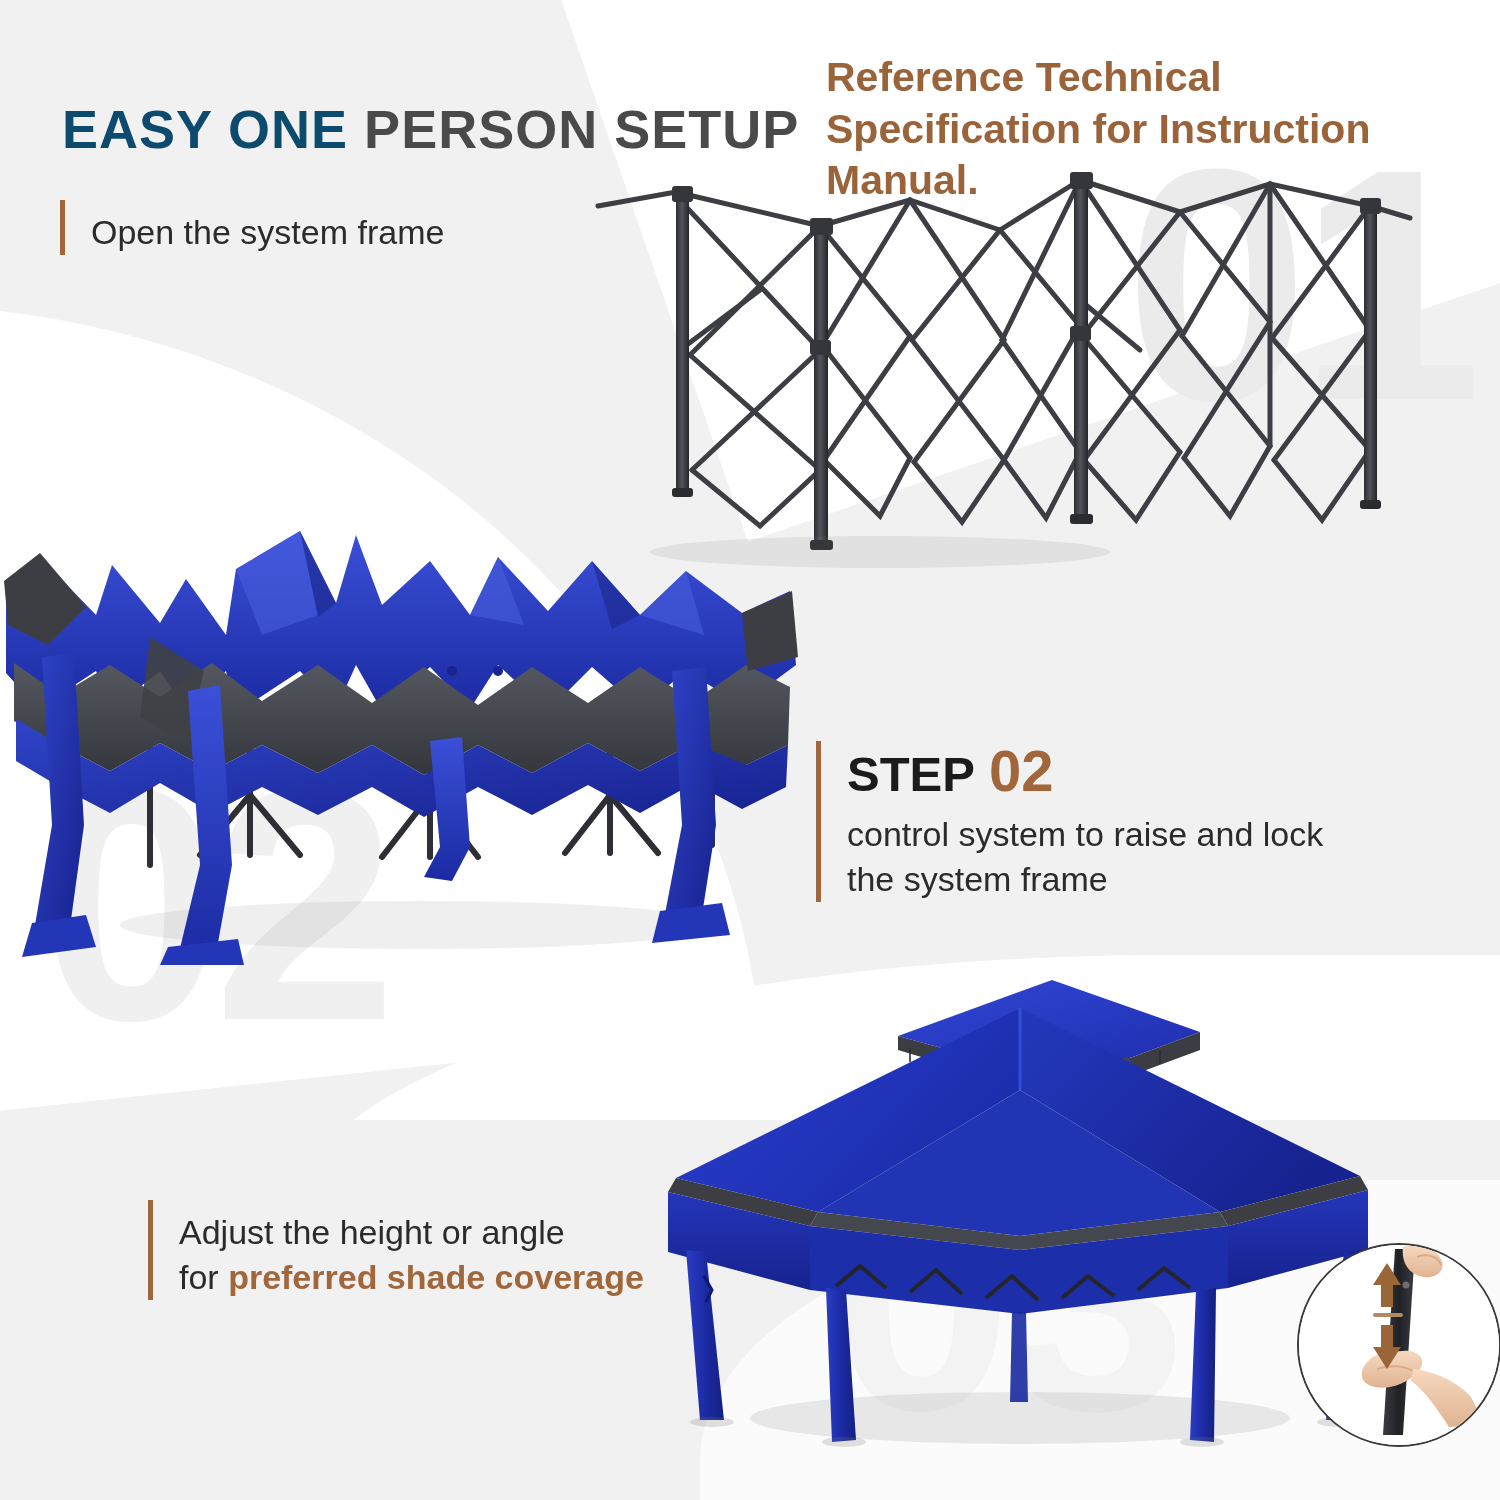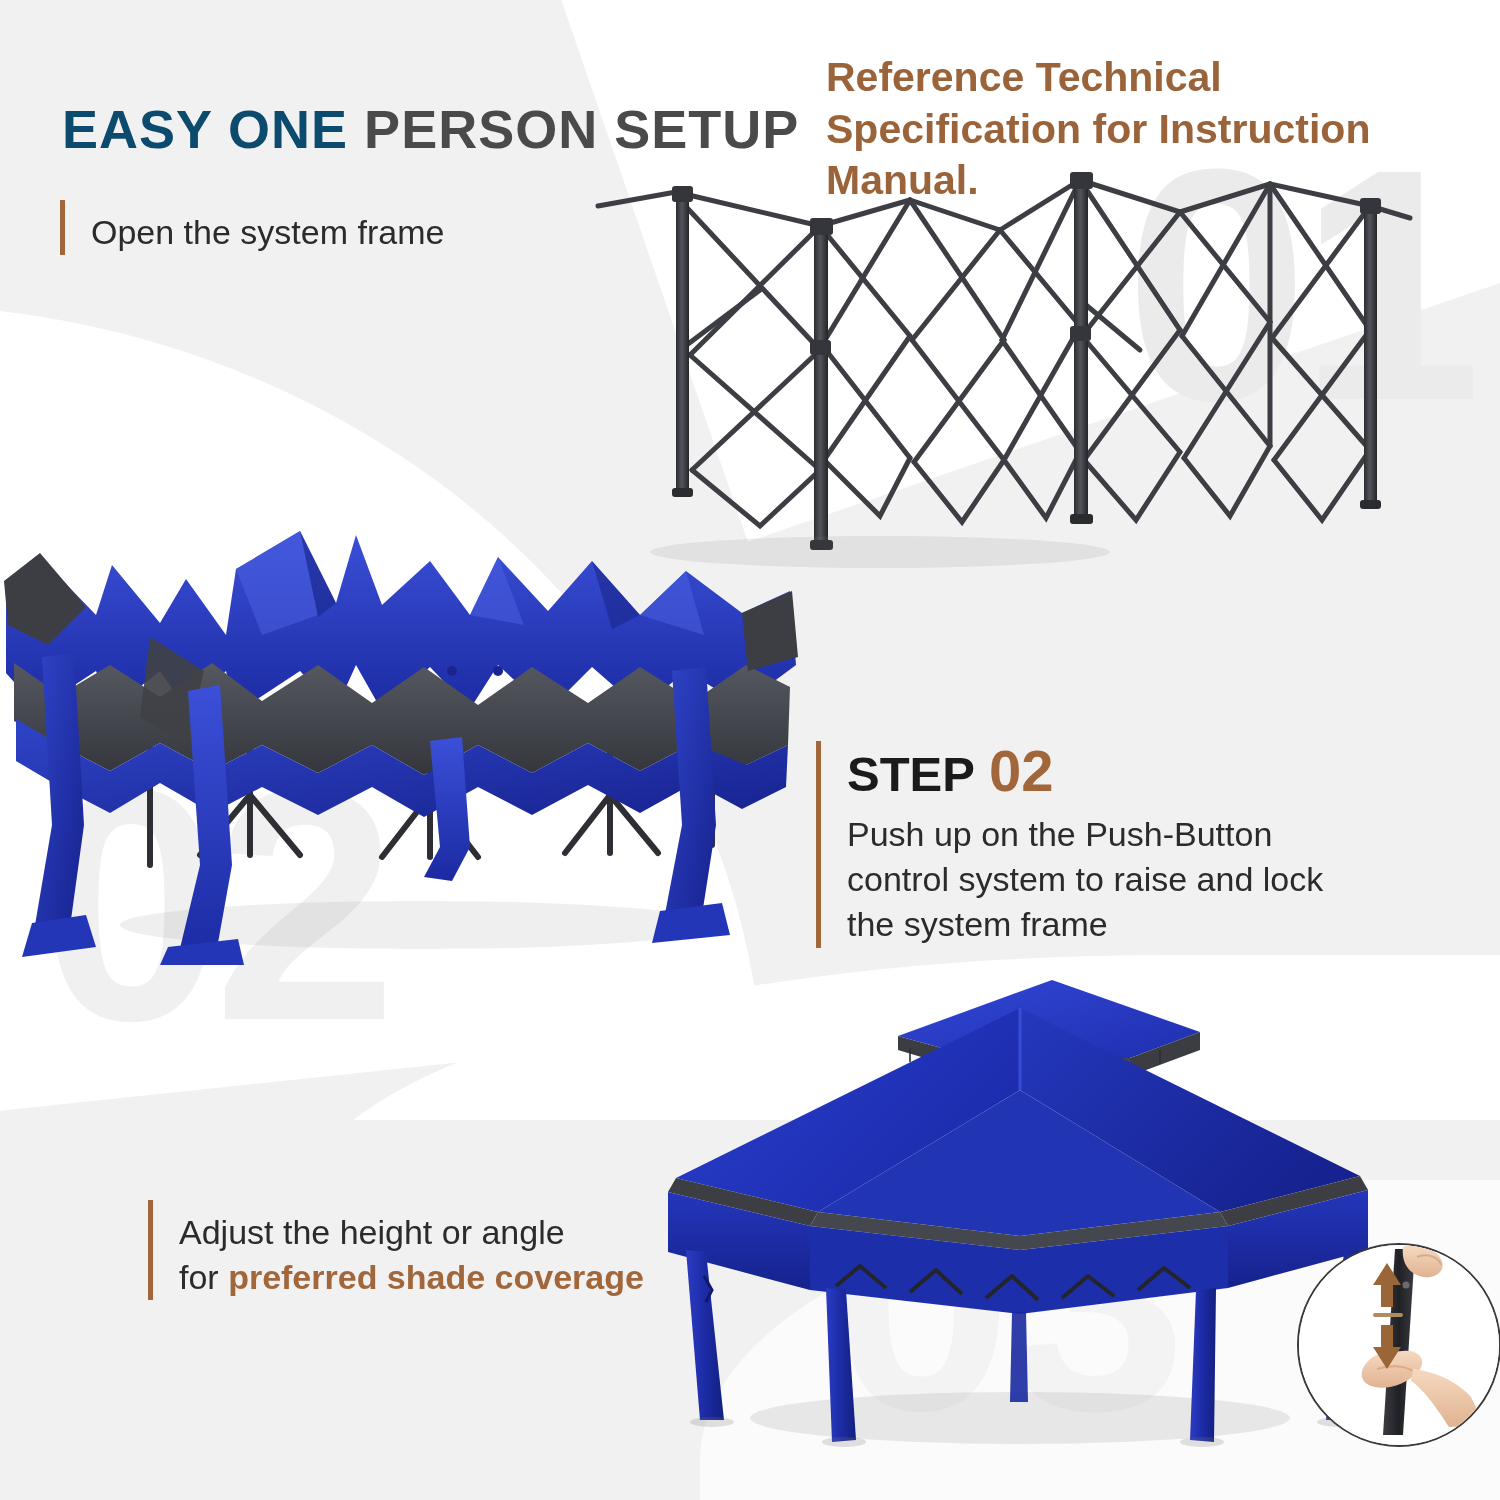--- a/index.html
+++ b/index.html
@@ -430,21 +430,20 @@
 
   <div class="step step-1">
     <div class="step-body">Open the system frame</div>
   </div>
 
   <div class="step step-2">
     <div class="step-head">
       <span>STEP</span><span class="num">02</span>
     </div>
     <div class="step-body">
-      <div>Push up on the Push-Button</div>
       <div>control system to raise and lock</div>
       <div>the system frame</div>
     </div>
   </div>
 
   <div class="step step-3">
     <div class="step-body">
       <div>Adjust the height or angle</div>
       <div><span>for </span><span class="accent">preferred shade coverage</span></div>
     </div>

